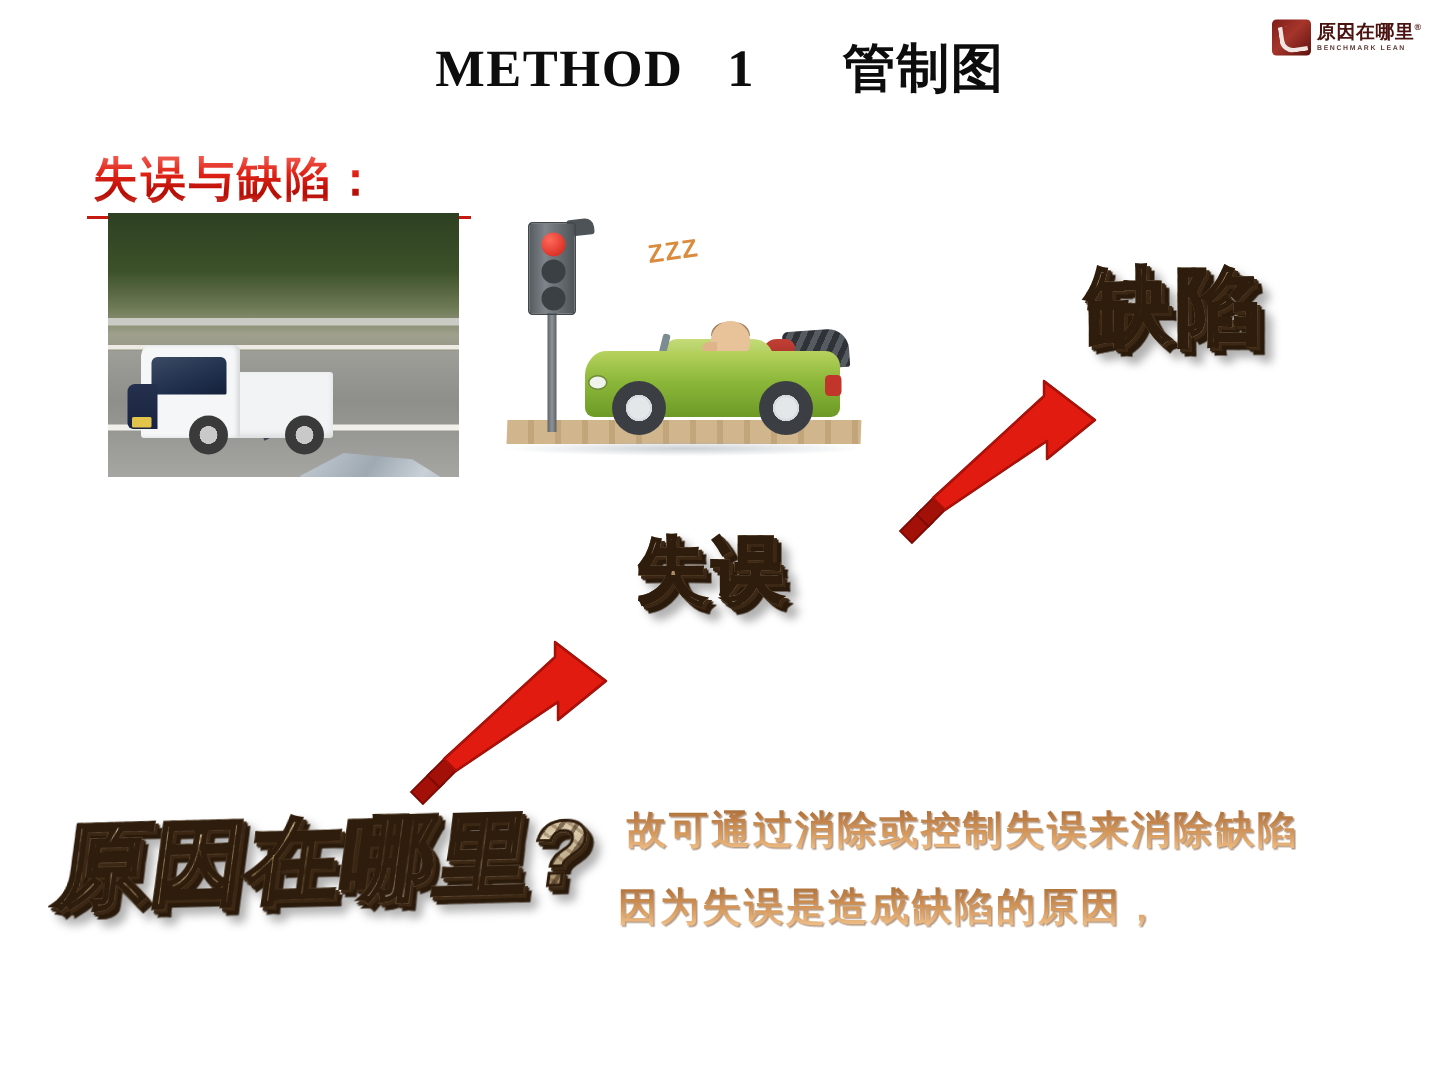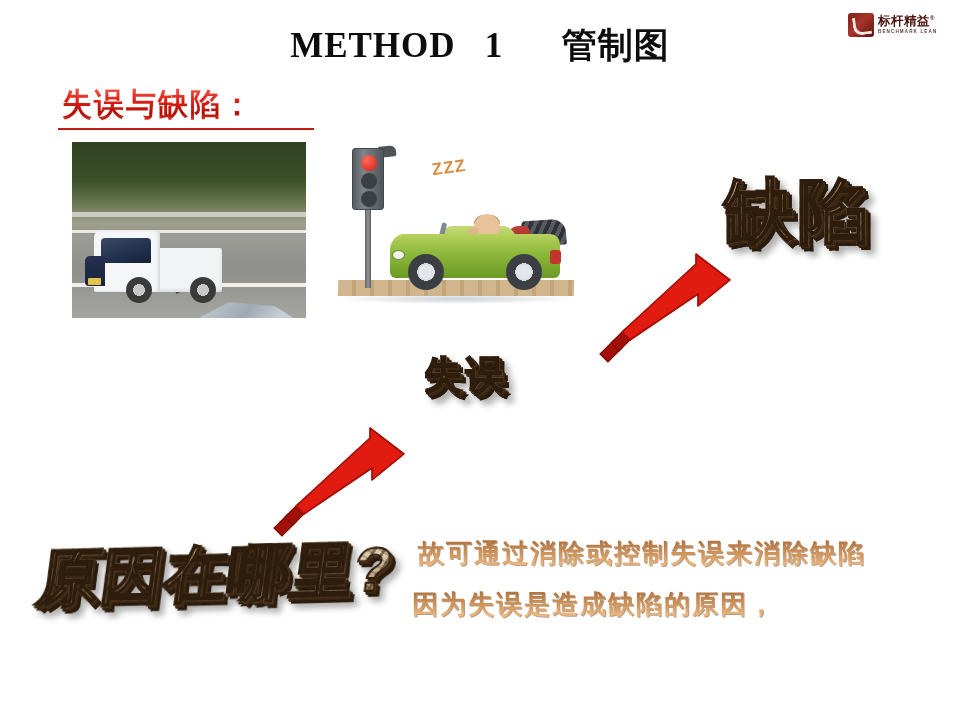--- a/index.html
+++ b/index.html
@@ -79,21 +79,21 @@
     font-size: 35px;
     font-weight: 700;
     color: #0d0d0d;
     letter-spacing: 1px;
     white-space: pre;
   }
 
   
   #subtitle-wrap {
     position: absolute;
-    top: 88px;
+    top: 104px;
     left: 62px;
   }
   #subtitle {
     font-family: "Liberation Sans", sans-serif;
     font-size: 30px;
     font-weight: 700;
     letter-spacing: 2px;
     background: linear-gradient(180deg, #f05b50 0%, #e02216 35%, #b40d06 75%, #d63a2c 100%);
     -webkit-background-clip: text;
     background-clip: text;
@@ -380,22 +380,22 @@
     -webkit-text-fill-color: transparent;
     color: transparent;
     -webkit-text-stroke: 2px #2e1d0d;
     paint-order: stroke fill;
     filter:
       drop-shadow(2px 2px 0 #3b2713)
       drop-shadow(3px 3px 0 #2a1a0b)
       drop-shadow(5px 5px 3px rgba(0,0,0,.30));
   }
 
-  #word-quexian { left: 724px; top: 176px; font-size: 70px; letter-spacing: 4px; }
-  #word-shiwu   { left: 424px; top: 356px; font-size: 38px; letter-spacing: 4px; }
+  #word-quexian { left: 724px; top: 176px; font-size: 56px; letter-spacing: 4px; }
+  #word-shiwu   { left: 424px; top: 356px; font-size: 47px; letter-spacing: 4px; }
   #word-yuanyin {
     left: 34px; top: 548px;
     font-size: 62px;
     letter-spacing: 1px;
     transform: skewX(-9deg) rotate(-1.5deg);
     transform-origin: left bottom;
   }
 
   
   #caption {
@@ -420,21 +420,21 @@
   #caption-line2 { padding-left: 6px; }
 </style>
 </head>
 <body>
 
 <div id="slide">
 
   <div id="logo">
     <div id="logo-mark"></div>
     <div id="logo-text">
-      <div id="logo-cn"><span>标杆精益</span><sup>®</sup></div>
+      <div id="logo-cn"><span>原因在哪里</span><sup>®</sup></div>
       <div id="logo-en">BENCHMARK LEAN</div>
     </div>
   </div>
 
   <div id="title">METHOD   1      管制图</div>
 
   <div id="subtitle-wrap">
     <div id="subtitle">失误与缺陷：</div>
     <div id="subtitle-underline"></div>
   </div>

